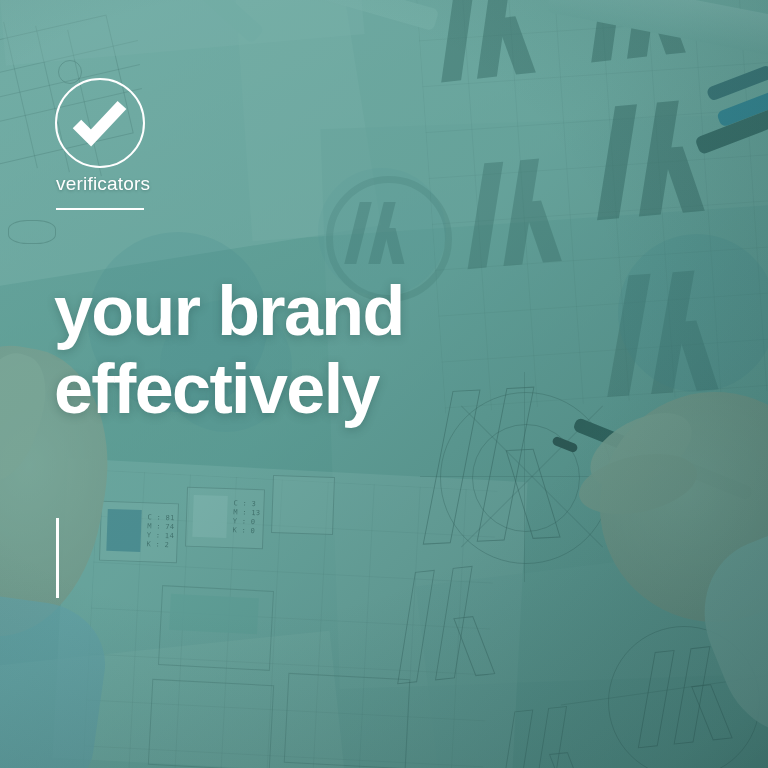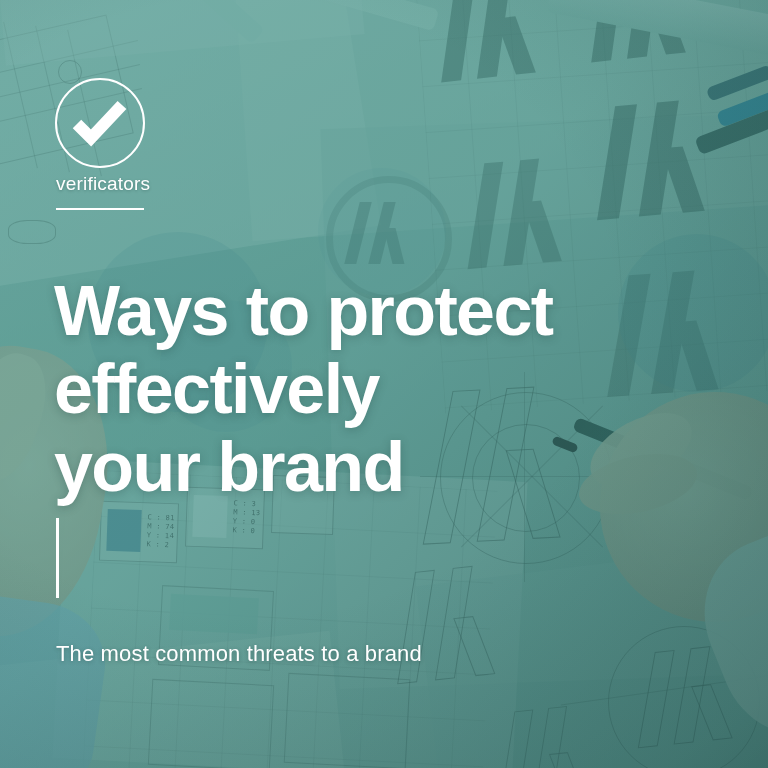--- a/index.html
+++ b/index.html
@@ -371,23 +371,21 @@
       <svg width="85" height="85" viewBox="0 0 85 85" aria-hidden="true">
         <path d="M20 44 L34 58 L65 25" fill="none" stroke="#ffffff" stroke-width="12" stroke-linecap="butt" stroke-linejoin="miter"></path>
       </svg>
     </div>
 
     <div class="brand-name">verificators</div>
 
     <div class="brand-rule"></div>
 
     <div class="headline">
-      <span class="ln">Ways to protect</span>
+      <span class="ln">your brand</span>
       <span class="ln">effectively</span>
-      <span class="ln">your brand</span>
     </div>
 
     <div class="accent-bar"></div>
 
-    <div class="subtitle">The most common threats to a brand</div>
 
   </div>
 </div>
 
 </body></html>

